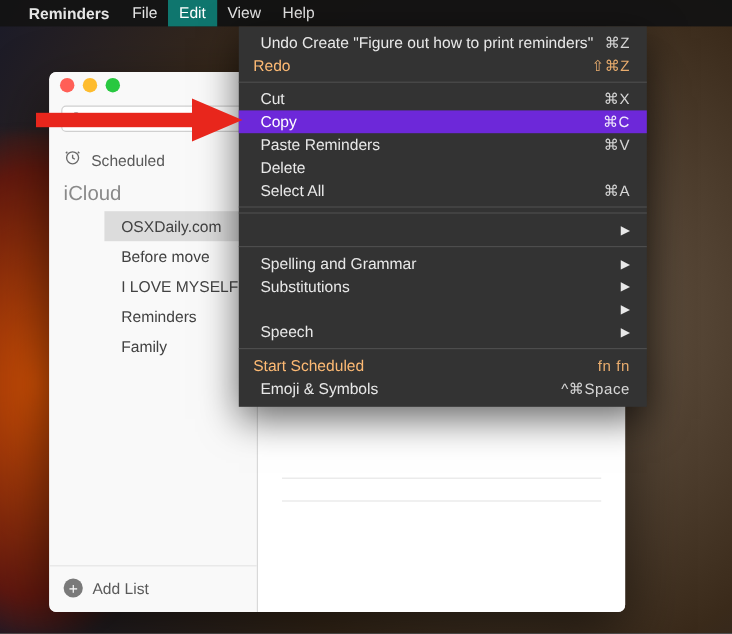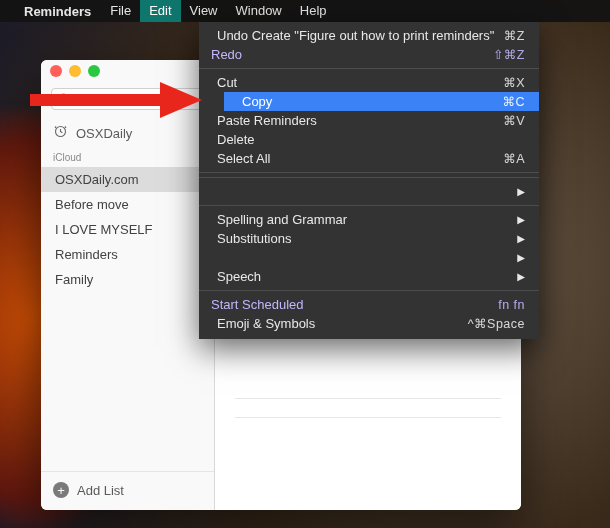--- a/index.html
+++ b/index.html
@@ -72,23 +72,23 @@
     color: #9a9a9a;
     font-size: 12px;
     padding-left: 24px;
     position: relative;
   }
   .search .mag { position: absolute; left: 6px; top: 3px; color:#8a8a8a; }
   .schedrow {
     display: flex; align-items: center; gap: 8px;
     padding: 6px 12px; color: #5a5a5a; font-size: 13px;
   }
-  .section-label { padding: 4px 12px; color: #8a8a8a; font-size: 10px; }
+  .section-label { padding: 4px 12px; color: #8a8a8a; font-size: 17px; }
   .list-item {
-    padding: 5px 14px; color: #424242; font-size: 13px;
+    padding: 5px 14px; color: #424242; font-size: 13px; margin-left: 46px;
   }
   .list-item.selected { background: #dcdcdc; }
   .sidebar-footer {
     margin-top: auto;
     padding: 10px 12px 12px;
     display: flex; align-items: center; gap: 8px;
     color: #5a5a5a; font-size: 13px;
     border-top: 1px solid #e5e5e5;
   }
   .plus-circle {
@@ -111,43 +111,42 @@
     font-size: 13px;
     padding: 4px 0 6px;
     box-shadow: 0 10px 30px rgba(0,0,0,.6);
     z-index: 60;
   }
   .dm-row {
     display: flex; align-items: center;
     height: 19px;
     padding: 0 14px 0 18px;
   }
-  .dm-row.highlight { background: #3b82f6; color: #fff; margin-left: 25px; }
-  .dm-row.disabled { color: #c4b5fd; padding-left: 12px; }
+  .dm-row.highlight { background: #6d28d9; color: #fff; }
+  .dm-row.disabled { color: #fdba74; padding-left: 12px; }
   .dm-label { flex: 1; white-space: nowrap; }
   .dm-short { color: inherit; opacity: .9; font-size: 12.5px; letter-spacing: .5px; }
   .dm-arrow { margin-left: auto; font-size: 10px; }
   .dm-sep { height: 1px; background: #4d4d4d; margin: 4px 0; }
   
   .red-arrow {
     position: absolute; left: 30px; top: 80px; z-index: 70;
   }
 </style>
 </head>
 <body>
 
 <div class="desktop-bg"></div>
 
 <div class="menubar">
   <span class="apple"></span>
   <span class="appname">Reminders</span>
   <span class="mitem">File</span>
   <span class="mitem active">Edit</span>
   <span class="mitem">View</span>
-  <span class="mitem">Window</span>
   <span class="mitem">Help</span>
 </div>
 
 <div class="window">
   <div class="titlebar">
     <span class="tl-dot dot-red"></span>
     <span class="tl-dot dot-yellow"></span>
     <span class="tl-dot dot-green"></span>
   </div>
 
@@ -162,21 +161,21 @@
       <span>Search</span>
     </div>
     <div class="schedrow">
       <span>
         <svg width="15" height="15" viewBox="0 0 24 24" fill="none" stroke="#6a6a6a" stroke-width="1.8">
             <circle cx="12" cy="12" r="8"></circle>
             <path d="M12 8v4l3 2"></path>
             <path d="M5 4l-2 2M19 4l2 2"></path>
           </svg>
       </span>
-      <span>OSXDaily</span>
+      <span>Scheduled</span>
     </div>
     <div class="section-label">iCloud</div>
 
     <div class="list-item selected">OSXDaily.com</div>
     <div class="list-item">Before move</div>
     <div class="list-item">I LOVE MYSELF</div>
     <div class="list-item">Reminders</div>
     <div class="list-item">Family</div>
 
     <div class="sidebar-footer">

